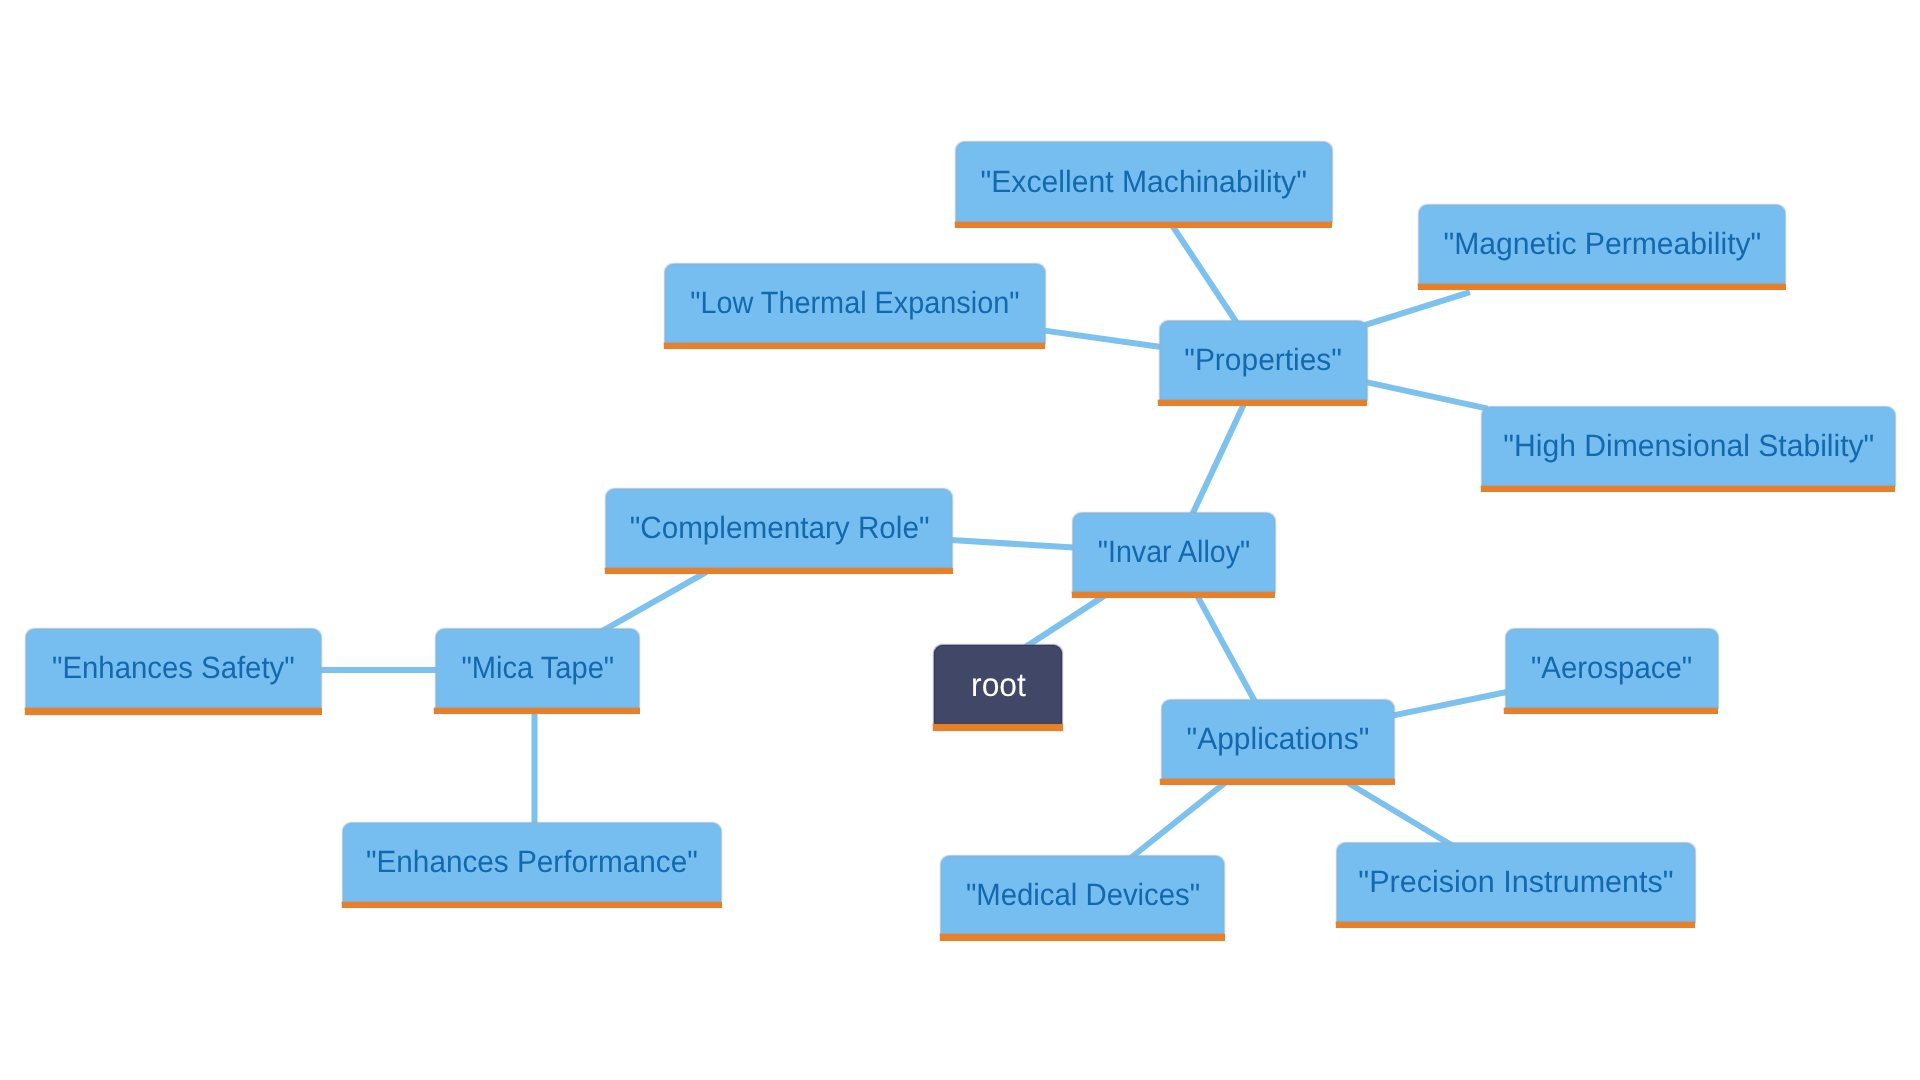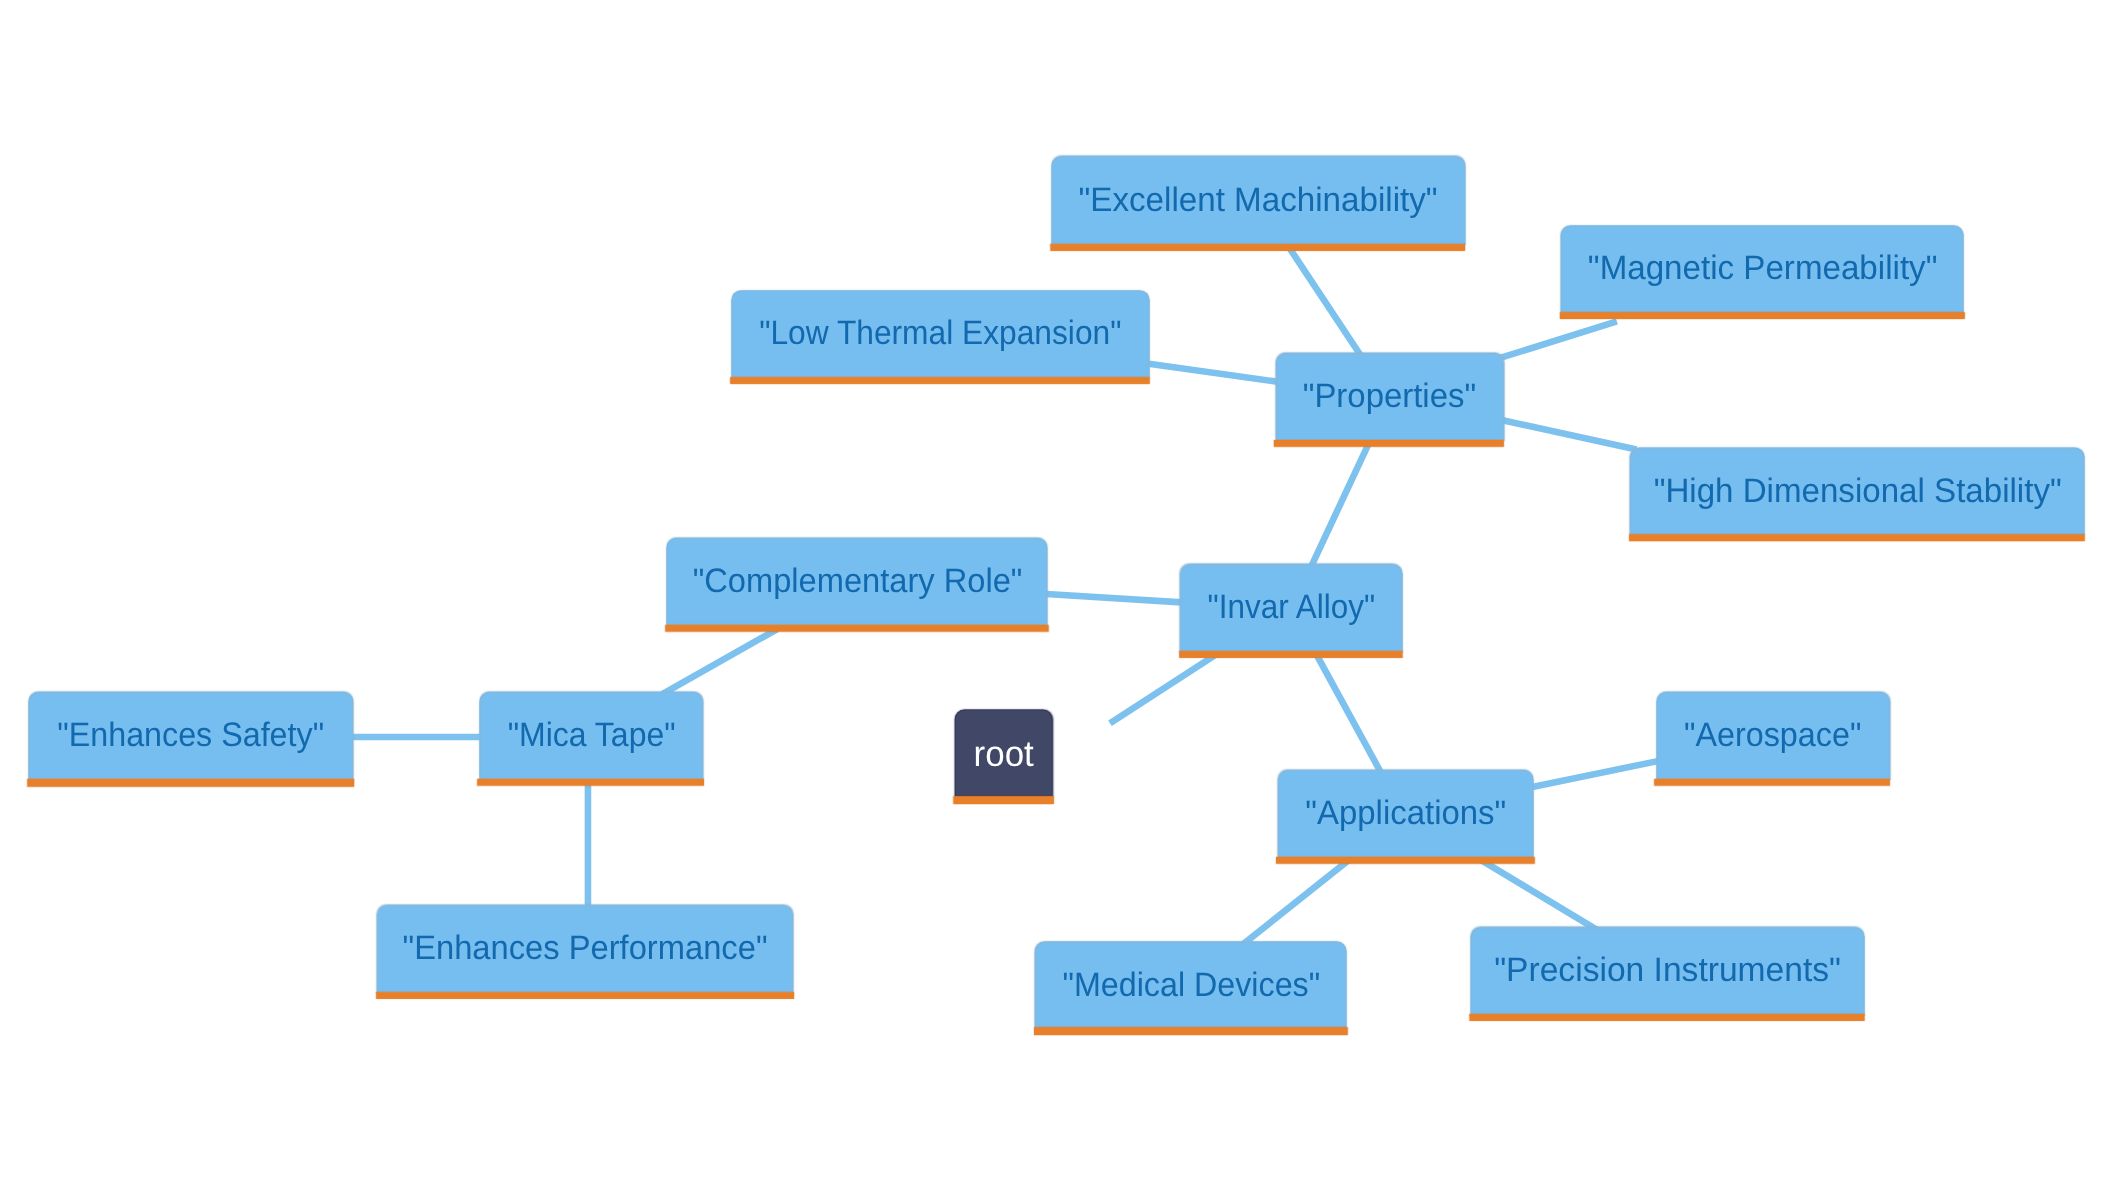--- a/index.html
+++ b/index.html
@@ -42,21 +42,21 @@
     <path class="edge" d="M 706.6509539634338 571.8364254409337 L 602.0490460365661 631.0635745590663" stroke="#7dc1ef" stroke-width="6" fill="none"></path>
     <path class="edge" d="M 440.6 670 L 316.4 670" stroke="#7dc1ef" stroke-width="6" fill="none"></path>
     <path class="edge" d="M 534.5 708.3 L 534.5 827.5" stroke="#7dc1ef" stroke-width="6" fill="none"></path>
     <path class="edge" d="M 1389.7026629700376 716.1080129041635 L 1509.2973370299624 691.4919870958365" stroke="#7dc1ef" stroke-width="6" fill="none"></path>
     <path class="edge" d="M 1226.4120772402312 781.6862158606502 L 1129.8879227597688 858.5137841393497" stroke="#7dc1ef" stroke-width="6" fill="none"></path>
     <path class="edge" d="M 1346.9144757408067 782.2242900349873 L 1452.9855242591934 845.9757099650126" stroke="#7dc1ef" stroke-width="6" fill="none"></path>
   </svg>
 
   <div id="node-layer">
 
-    <div class="node is-root" style="left: 868px; top: 645.3px; width: 89px; height: 79.1px;">
+    <div class="node is-root" style="left: 934px; top: 645.3px; width: 128px; height: 79.1px;">
       <div class="node-body"></div>
       <div class="node-bar"></div>
       <div class="node-label">
           <span style="transform: scaleX(0.963516);">root</span>
         </div>
     </div>
 
     <div class="node" style="left: 1072.8px; top: 513.3px; width: 201.8px; height: 78.6px;">
       <div class="node-body"></div>
       <div class="node-bar"></div>

